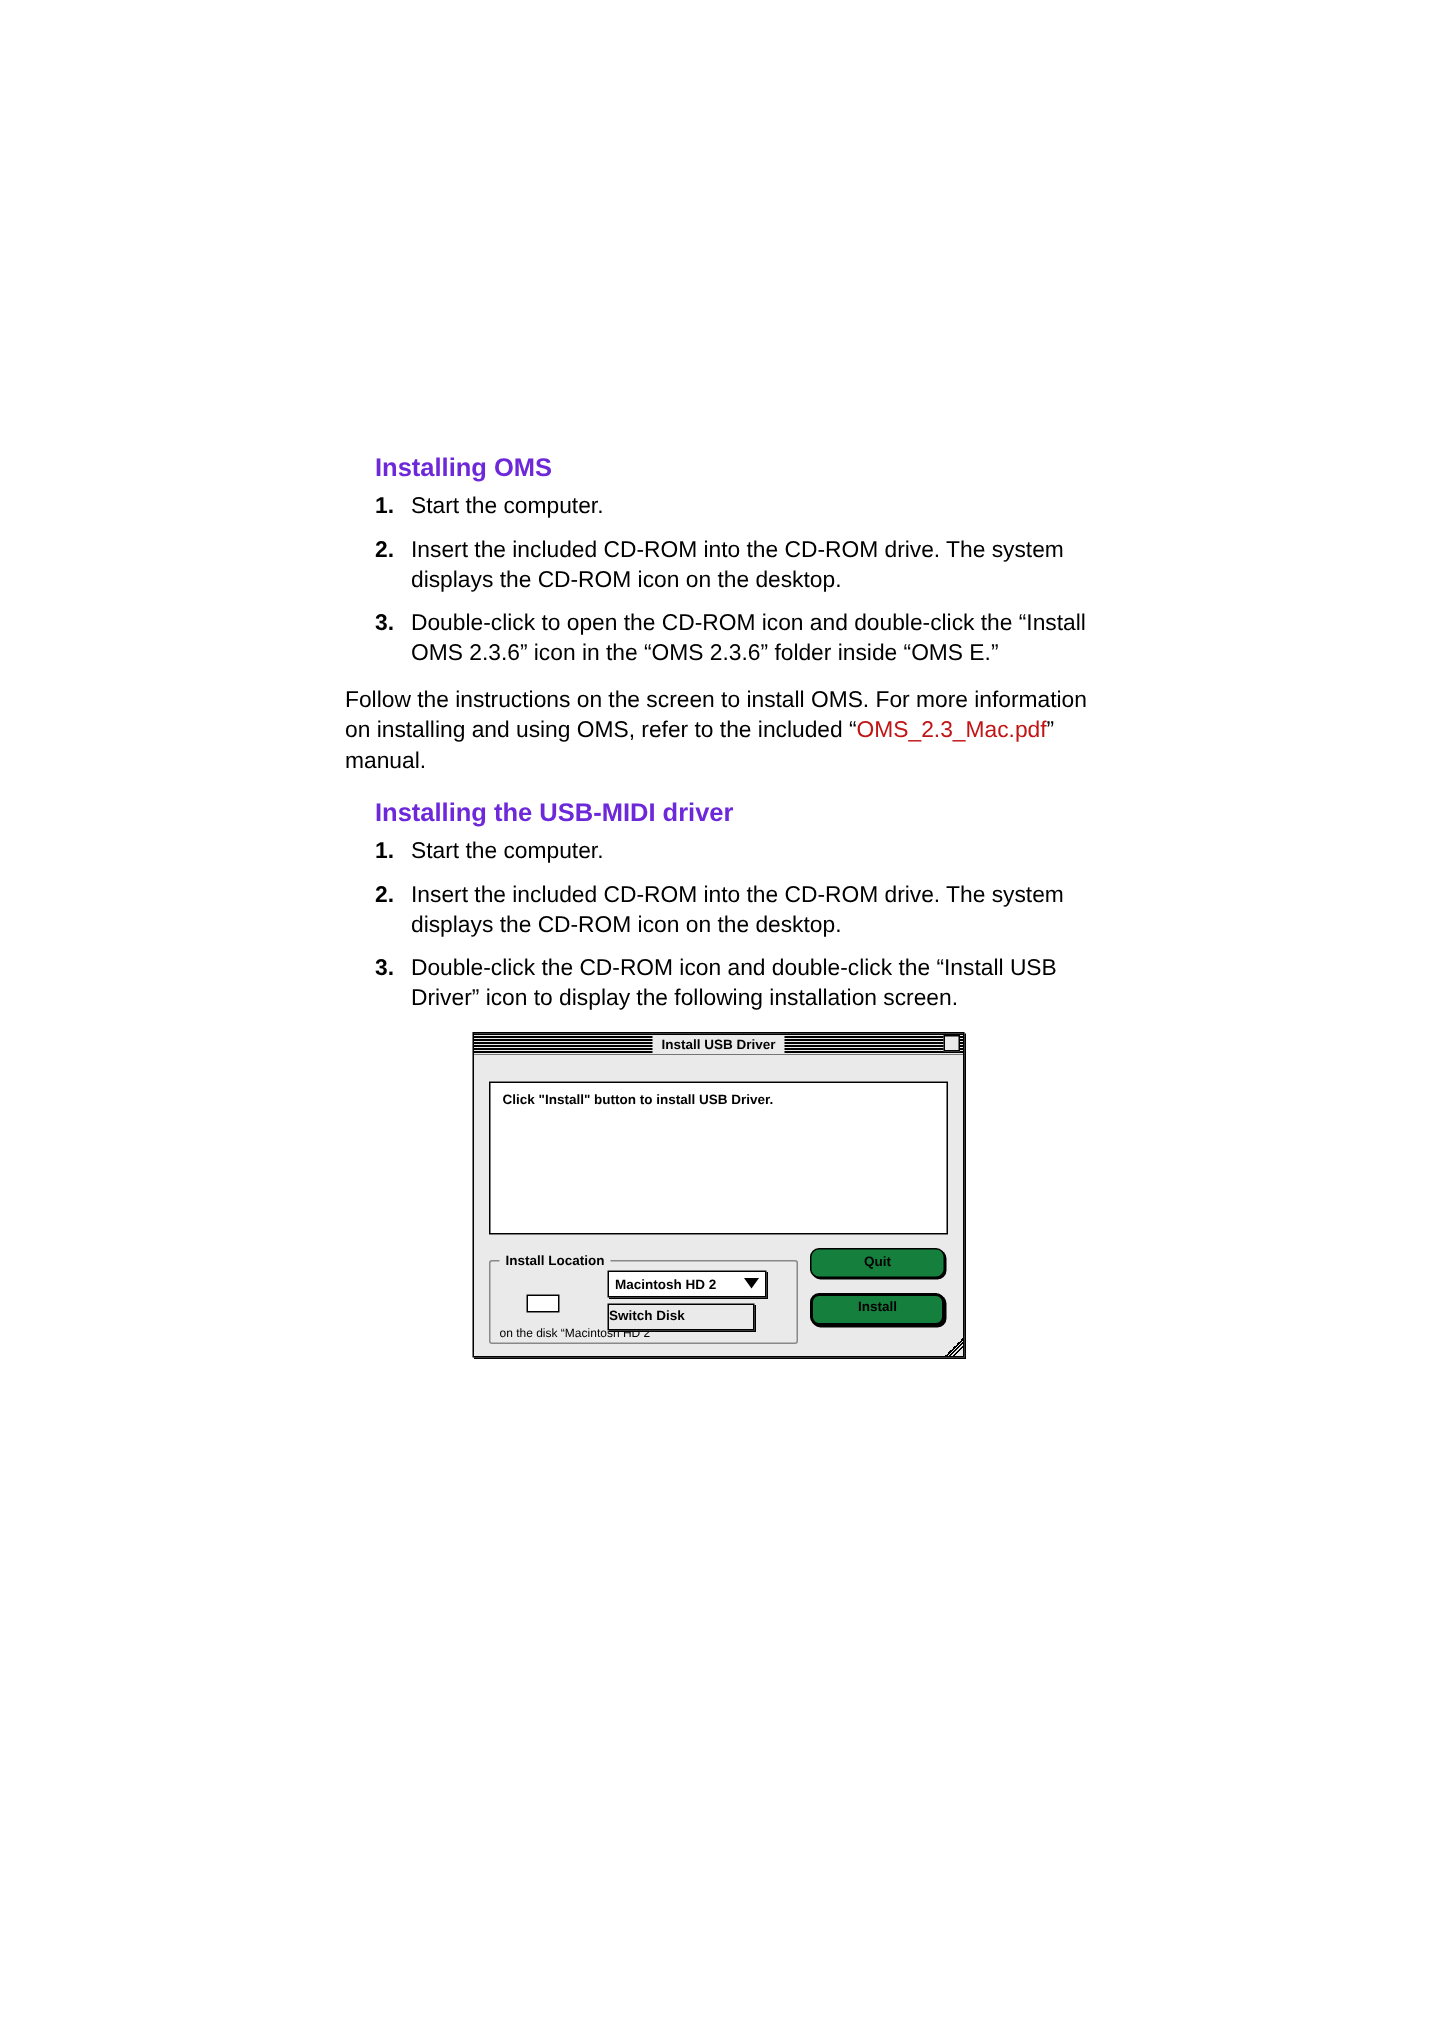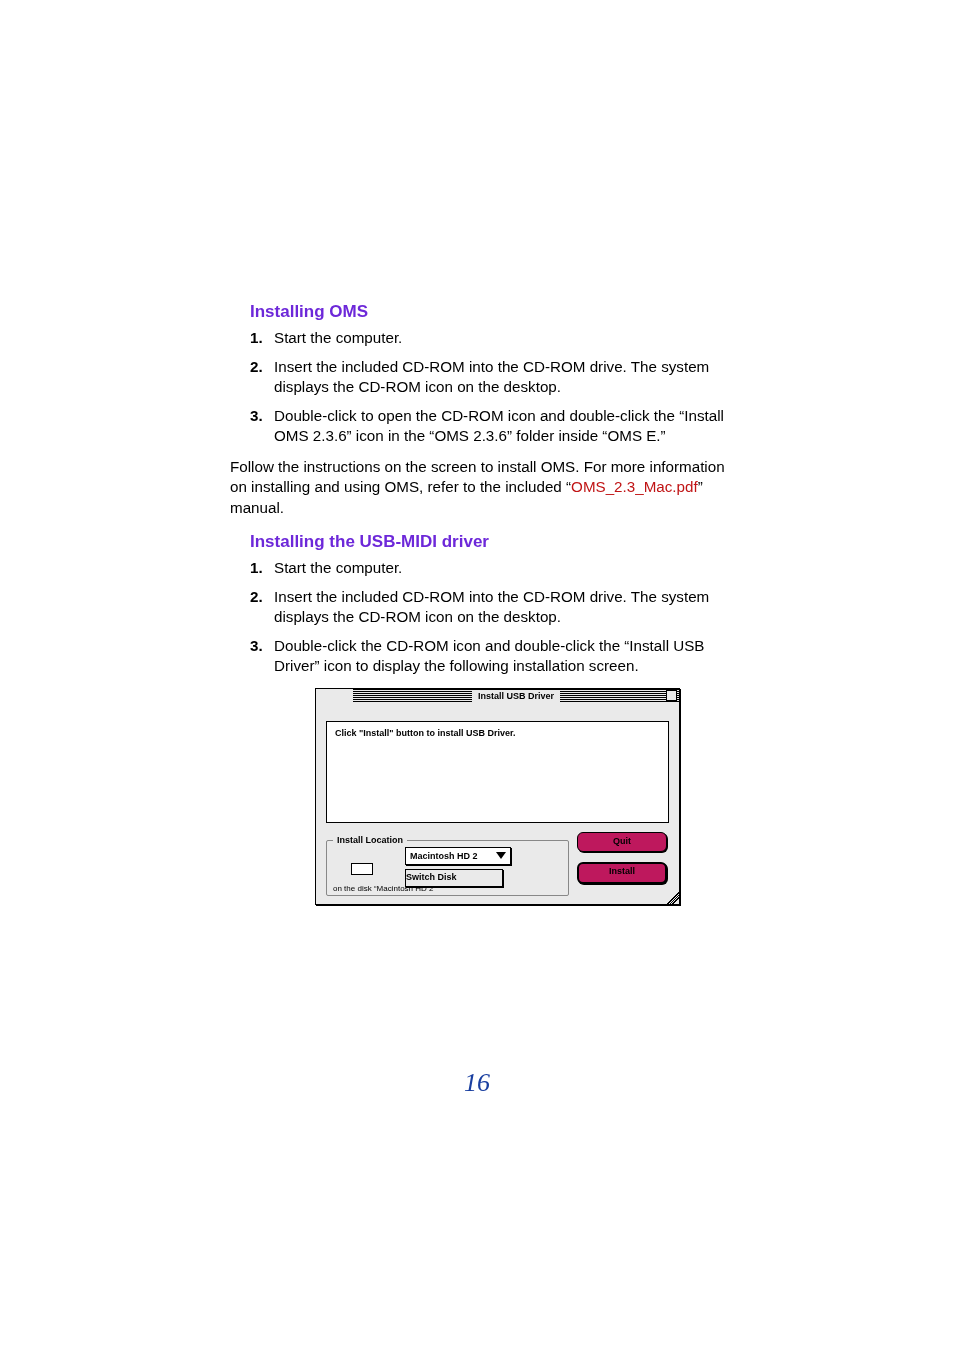--- a/index.html
+++ b/index.html
@@ -77,21 +77,20 @@
     left: 315px;
     top: 688px;
     width: 326px;
     height: 215px;
     border: 1px solid #000;
     box-shadow: 1px 1px 0 #000;
     background: #eaeaea;
     font-family: "Chicago", "Charcoal", "Geneva", Verdana, sans-serif;
     font-size: 9px;
     color: #000;
-    padding-left: 37px;
   }
   .titlebar {
     height: 14px;
     position: relative;
     display: flex;
     align-items: center;
     justify-content: center;
     background: repeating-linear-gradient(
       to bottom,
       #000 0 1px,
@@ -200,21 +199,21 @@
   }
   .right-buttons {
     position: absolute;
     right: 6px;
     bottom: 4px;
     width: 90px;
   }
   .mac-btn {
     height: 18px;
     border: 1px solid #000;
-    background: #be185d;
+    background: #15803d;
     border-radius: 6px;
     box-shadow: 1px 1px 0 #000;
     font-size: 9px;
     font-weight: 700;
     text-align: center;
     line-height: 16px;
     margin-bottom: 10px;
   }
   .mac-btn.default {
     border: 2px solid #000;
@@ -291,14 +290,13 @@
       </div>
 
       <div class="right-buttons">
         <div class="mac-btn">Quit</div>
         <div class="mac-btn default">Install</div>
       </div>
     </div>
     <div class="resize"></div>
   </div>
 
-  <div class="pagenum">16</div>
 </div>
 
 </body></html>

